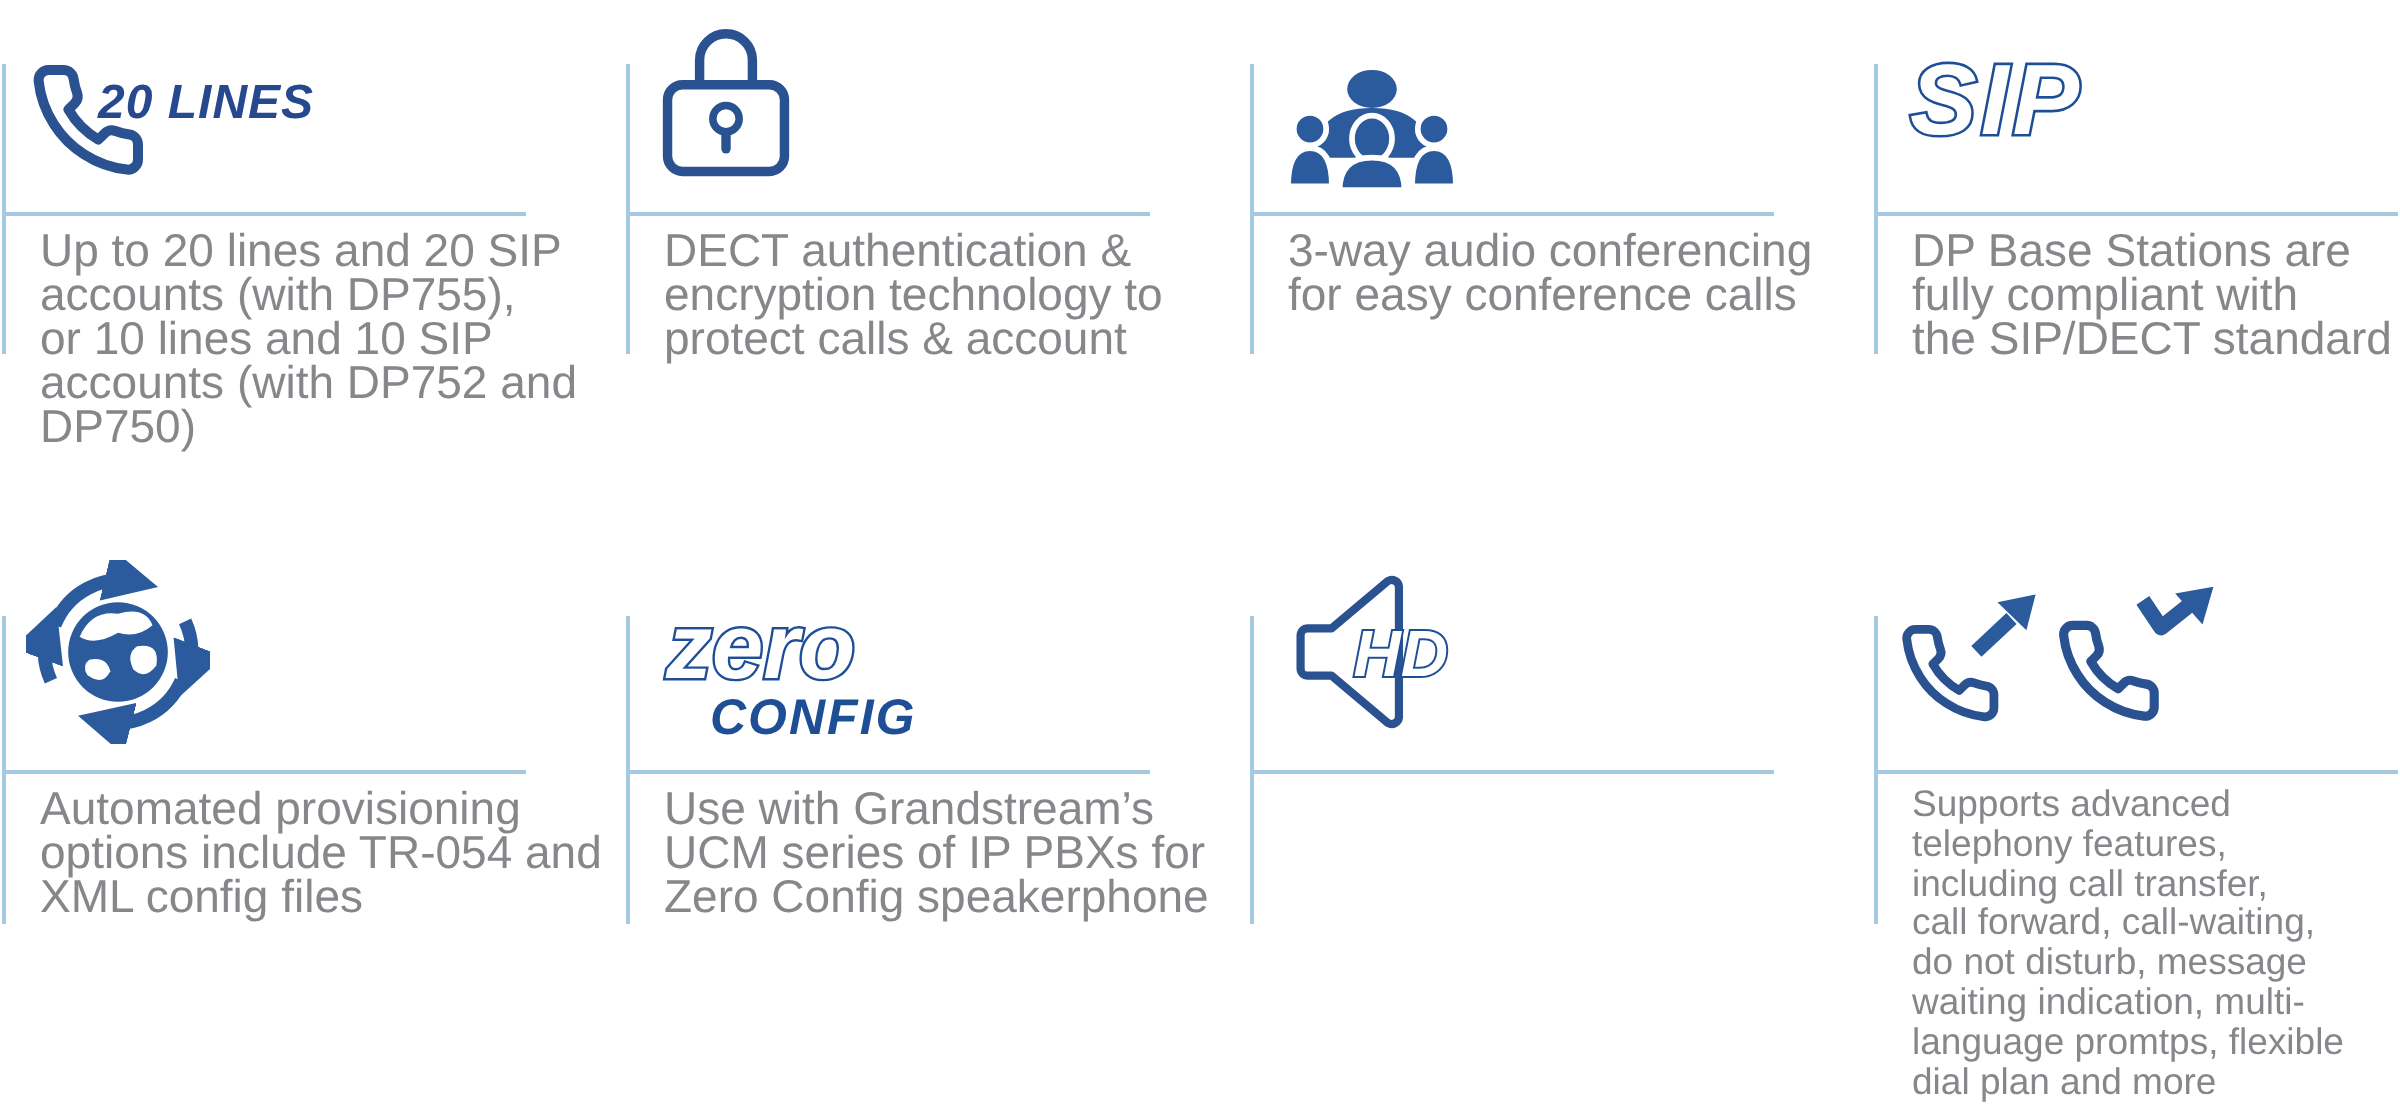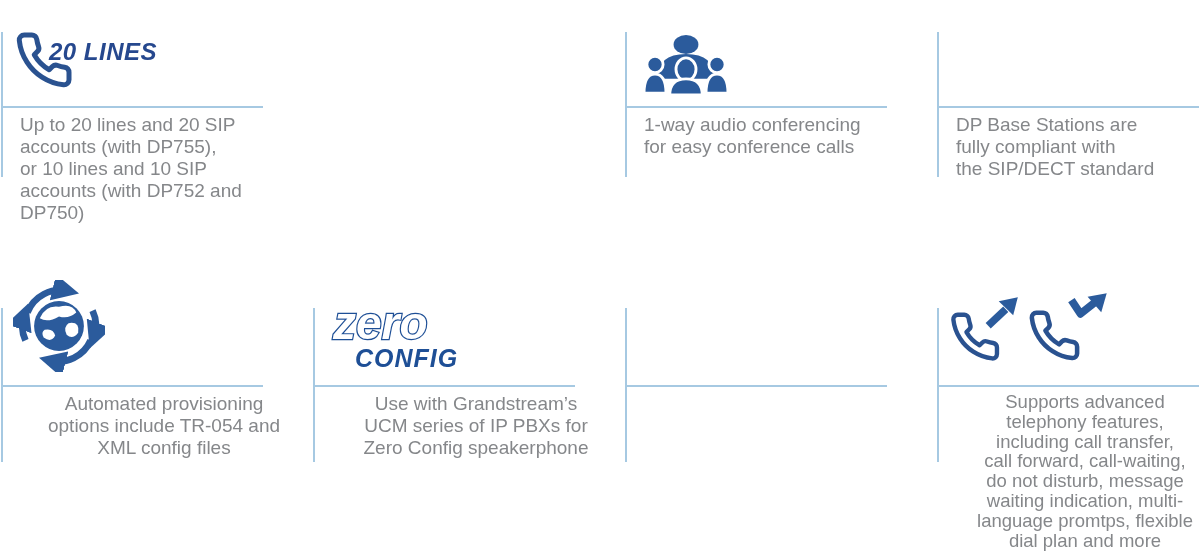--- a/index.html
+++ b/index.html
@@ -1,28 +1,28 @@
 <!DOCTYPE html>
 <html><head>
 <meta charset="utf-8">
 <style>
   html,body{margin:0;padding:0;background:#ffffff;}
   #stage{position:relative;width:1200px;height:559px;background:#ffffff;overflow:hidden;
          font-family:"Liberation Sans",sans-serif;}
   .cell{position:absolute;width:312px;}
   .row1{top:0;height:275px;}
-  .row2{top:275px;height:284px;text-align:center;}
+  .row2{top:275px;height:284px;}
   .vline{position:absolute;left:0;width:2px;background:#a6c9e2;}
   .row1 .vline{top:32px;height:145px;}
   .row2 .vline{top:33px;height:154px;}
   .hline{position:absolute;left:0;width:262px;height:2px;background:#a6c9e2;}
   .row1 .hline{top:106px;}
   .row2 .hline{top:110px;}
   .desc{position:absolute;left:19px;width:288px;color:#85878a;
-        font-size:19px;line-height:22px;white-space:pre-line;letter-spacing:0;}
+        font-size:23px;line-height:22px;white-space:pre-line;letter-spacing:0;}
   .row1 .desc{top:114px;}
   .row2 .desc{top:118px;}
   .desc.tight{font-size:18.5px;line-height:19.8px;top:117px;width:258px;}
   .badge{position:absolute;left:48px;top:38px;color:#26488e;
          font-size:24px;font-weight:bold;font-style:italic;letter-spacing:0.5px;}
   .iconbox{position:absolute;}
   svg{display:block;}
 </style>
 </head>
 <body>
@@ -38,43 +38,63 @@
       </svg>
     </div>
     <div class="badge">20 LINES</div>
     <div class="desc">Up to 20 lines and 20 SIP
 accounts (with DP755),
 or 10 lines and 10 SIP
 accounts (with DP752 and
 DP750)</div>
   </div>
 
+  <div class="cell row1" style="left:313px">
+    <div class="vline"></div>
+    <div class="hline"></div>
+    <div class="iconbox" style="left:17px;top:5px">
+      <svg width="66" height="86" viewBox="0 0 70 90">
+        <path d="M21,42 V26 a14,14 0 0 1 28,0 V42" fill="none" stroke="#2a5290" stroke-width="5" stroke-linecap="round"></path>
+        <rect x="4" y="39" width="62" height="46" rx="8" fill="#ffffff" stroke="#2a5290" stroke-width="5"></rect>
+        <circle cx="35" cy="57" r="7" fill="none" stroke="#2a5290" stroke-width="4"></circle>
+        <path d="M35,65 V73" fill="none" stroke="#2a5290" stroke-width="5" stroke-linecap="round"></path>
+      </svg>
+    </div>
+    <div class="desc">DECT authentication &amp;
+encryption technology to
+protect calls &amp; account</div>
+  </div>
 
   <div class="cell row1" style="left:625px">
     <div class="vline"></div>
     <div class="hline"></div>
     <div class="iconbox" style="left:18px;top:34px">
       <svg width="86" height="62" viewBox="0 0 90 65">
         <ellipse cx="45" cy="11" rx="13" ry="10" fill="#2b5b9c"></ellipse>
         <path d="M15,47 Q15,21 45,21 Q75,21 75,47 Z" fill="#2b5b9c"></path>
         <circle cx="12.5" cy="32" r="8.5" fill="#2b5b9c" stroke="#ffffff" stroke-width="3"></circle>
         <path d="M1,62 Q1,42 12.5,42 Q24,42 24,62 Z" fill="#2b5b9c" stroke="#ffffff" stroke-width="3"></path>
         <circle cx="77.5" cy="32" r="8.5" fill="#2b5b9c" stroke="#ffffff" stroke-width="3"></circle>
         <path d="M66,62 Q66,42 77.5,42 Q89,42 89,62 Z" fill="#2b5b9c" stroke="#ffffff" stroke-width="3"></path>
         <ellipse cx="45" cy="37" rx="10.5" ry="12" fill="#2b5b9c" stroke="#ffffff" stroke-width="3"></ellipse>
         <path d="M28,64 Q28,47 45,47 Q62,47 62,64 Z" fill="#2b5b9c" stroke="#ffffff" stroke-width="3"></path>
       </svg>
     </div>
-    <div class="desc">1-way audio conferencing
+    <div class="desc">3-way audio conferencing
 for easy conference calls</div>
   </div>
 
   <div class="cell row1" style="left:937px">
     <div class="vline"></div>
     <div class="hline"></div>
+    <div class="iconbox" style="left:14px;top:20px">
+      <svg width="130" height="60" viewBox="0 0 130 60">
+        <text x="4" y="47" font-size="50" font-weight="bold" font-style="italic" font-family="Liberation Sans, sans-serif" fill="#ffffff" stroke="#1e4f96" stroke-width="2.6" paint-order="stroke" letter-spacing="2">SIP</text>
+      </svg>
+    </div>
     <div class="desc">DP Base Stations are
 fully compliant with
 the SIP/DECT standard</div>
   </div>
 
   <div class="cell row2" style="left:1px">
     <div class="vline"></div>
     <div class="hline"></div>
     <div class="iconbox" style="left:12px;top:5px">
       <svg width="92" height="92" viewBox="0 0 96 96">
@@ -108,20 +128,26 @@
     <div class="vline"></div>
     <div class="hline"></div>
     <div class="desc">Use with Grandstream’s
 UCM series of IP PBXs for
 Zero Config speakerphone</div>
   </div>
 
   <div class="cell row2" style="left:625px">
     <div class="vline"></div>
     <div class="hline"></div>
+    <div class="iconbox" style="left:18px;top:8px">
+      <svg width="102" height="86" viewBox="0 0 112 92">
+        <path d="M8,37 a4,4 0 0 1 4,-4 h13 l31,-26 a4,4 0 0 1 6,3 v72 a4,4 0 0 1 -6,3 l-31,-26 h-13 a4,4 0 0 1 -4,-4 z" fill="none" stroke="#2a5290" stroke-width="4.5" stroke-linejoin="round"></path>
+        <text x="37" y="59" font-size="36" font-weight="bold" font-style="italic" font-family="Liberation Sans, sans-serif" fill="#ffffff" stroke="#1e4f96" stroke-width="2.2" paint-order="stroke">HD</text>
+      </svg>
+    </div>
   </div>
 
   <div class="cell row2" style="left:937px">
     <div class="vline"></div>
     <div class="hline"></div>
     <div class="iconbox" style="left:11px;top:20px">
       <svg width="76" height="68" viewBox="0 0 34 31">
         <g transform="translate(0,7)">
           <path d="M22 16.92v3a2 2 0 0 1-2.18 2 19.79 19.79 0 0 1-8.63-3.07 19.5 19.5 0 0 1-6-6 19.79 19.79 0 0 1-3.07-8.67A2 2 0 0 1 4.11 2h3a2 2 0 0 1 2 1.72 12.84 12.84 0 0 0 .7 2.81 2 2 0 0 1-.45 2.11L8.09 9.91a16 16 0 0 0 6 6l1.27-1.27a2 2 0 0 1 2.11-.45 12.84 12.84 0 0 0 2.81.7A2 2 0 0 1 22 16.92z" fill="none" stroke="#2a5290" stroke-width="2" stroke-linecap="round" stroke-linejoin="round"></path>
         </g>

